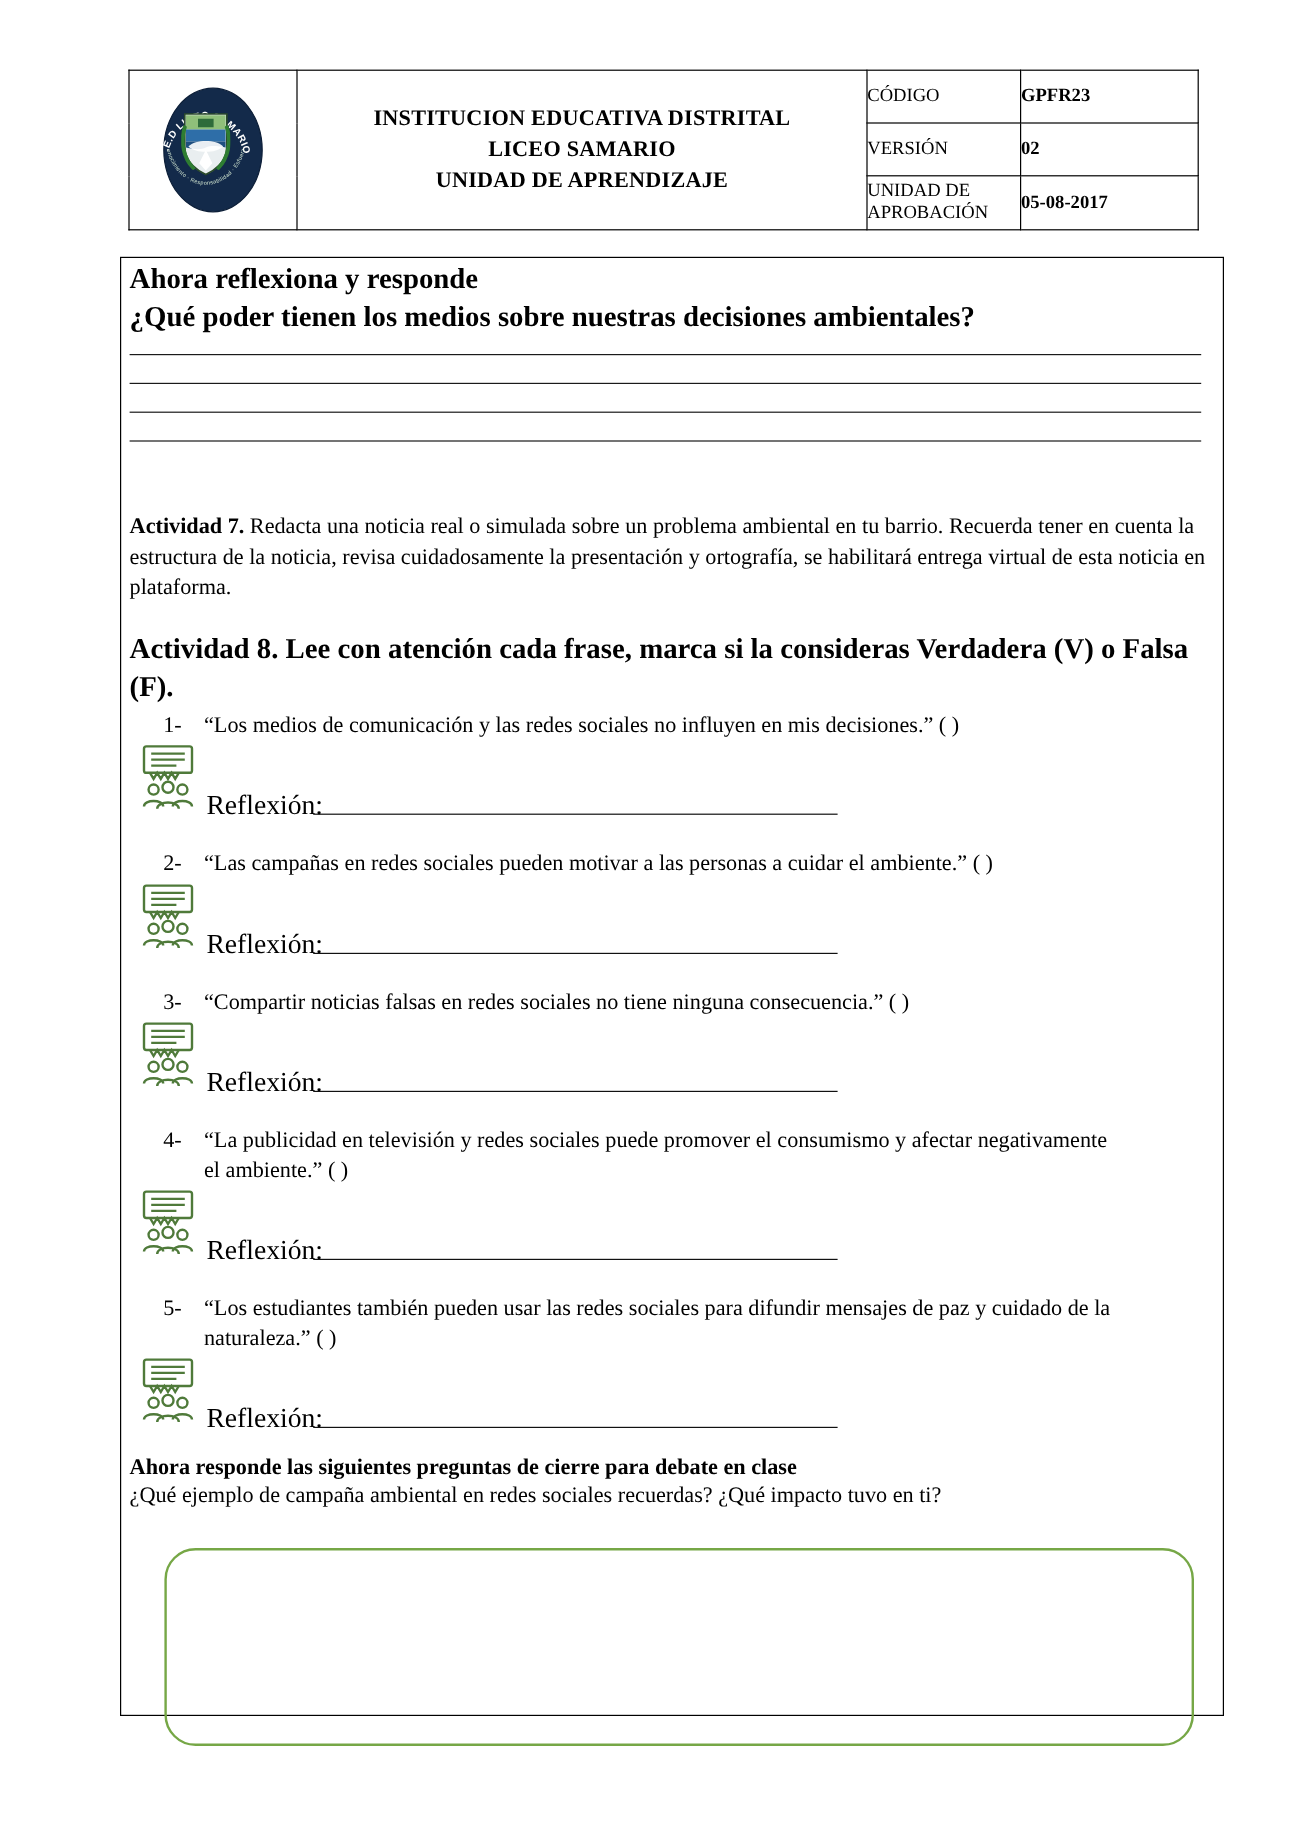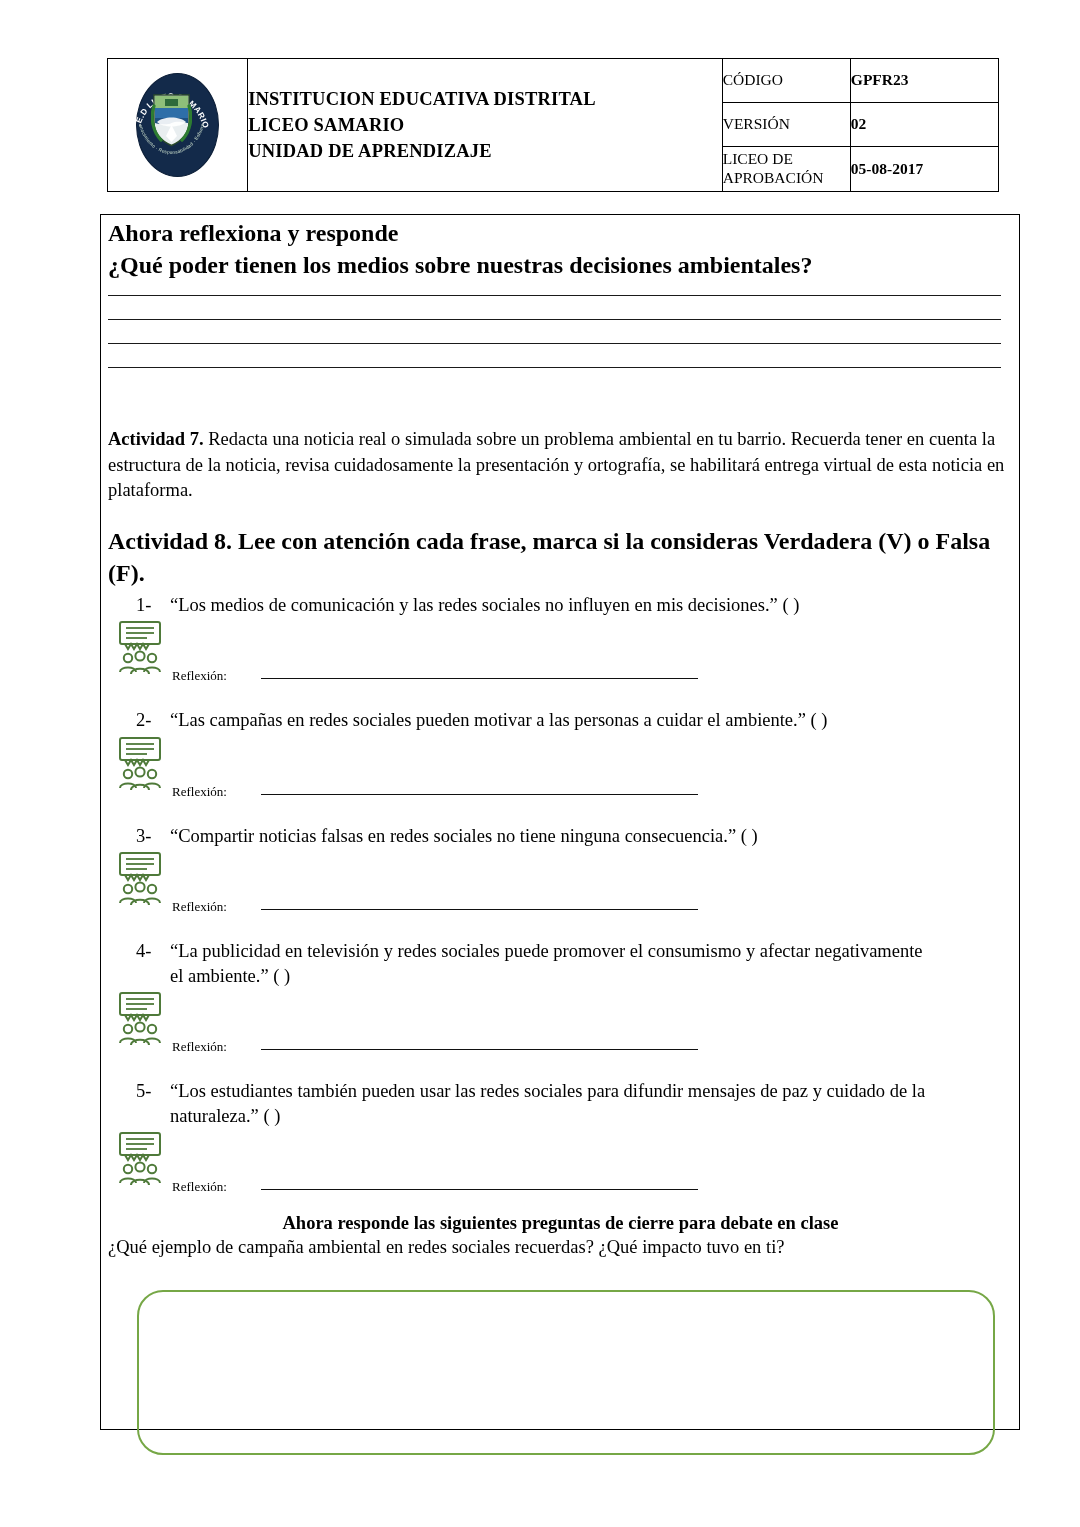--- a/index.html
+++ b/index.html
@@ -25,21 +25,21 @@
     width: 892px;
     border-collapse: collapse;
     table-layout: fixed;
   }
   .header-table td {
     border: 1px solid #000;
     padding: 0;
     vertical-align: middle;
   }
   .cell-logo { width: 140px; height: 133px; text-align: center; }
-  .cell-title { width: 474px; text-align: left; }
+  .cell-title { width: 474px; text-align: center; }
   .cell-key   { width: 128px; padding-left: 7px; }
   .cell-val   { width: 148px; padding-left: 8px; font-weight: bold; }
 
   .title-block {
     font-weight: bold;
     font-size: 18.5px;
     line-height: 1.42;
     letter-spacing: 0.2px;
   }
   .meta-text {
@@ -156,38 +156,37 @@
     position: absolute;
     left: 9px;
     top: 0px;
     width: 54px;
     height: 62px;
   }
   .reflex-label {
     position: absolute;
     left: 64px;
     bottom: 2px;
-    font-size: 13px;
+    font-size: 23px;
     white-space: nowrap;
   }
   .reflex-line {
     position: absolute;
     left: 153px;
     bottom: 7px;
     width: 437px;
     border-bottom: 1.5px solid #111;
     height: 0;
   }
 
   
   .close-head {
     font-weight: bold;
     font-size: 18.5px;
     line-height: 1.3;
-    text-align: center;
   }
   .close-q {
     font-size: 18.5px;
     line-height: 1.3;
   }
 
   
   .green-box {
     position: absolute;
     left: 137px;
@@ -251,21 +250,21 @@
     <td class="cell-key">
       <div class="meta-text">VERSIÓN</div>
     </td>
     <td class="cell-val">
       <div class="meta-text">02</div>
     </td>
   </tr>
   <tr class="row-fecha">
     <td class="cell-key">
       <div class="meta-text">
-        <div>LICEO DE</div>
+        <div>UNIDAD DE</div>
         <div>APROBACIÓN</div>
       </div>
     </td>
     <td class="cell-val">
       <div class="meta-text">05-08-2017</div>
     </td>
   </tr>
 </tbody>
   </table>
 

